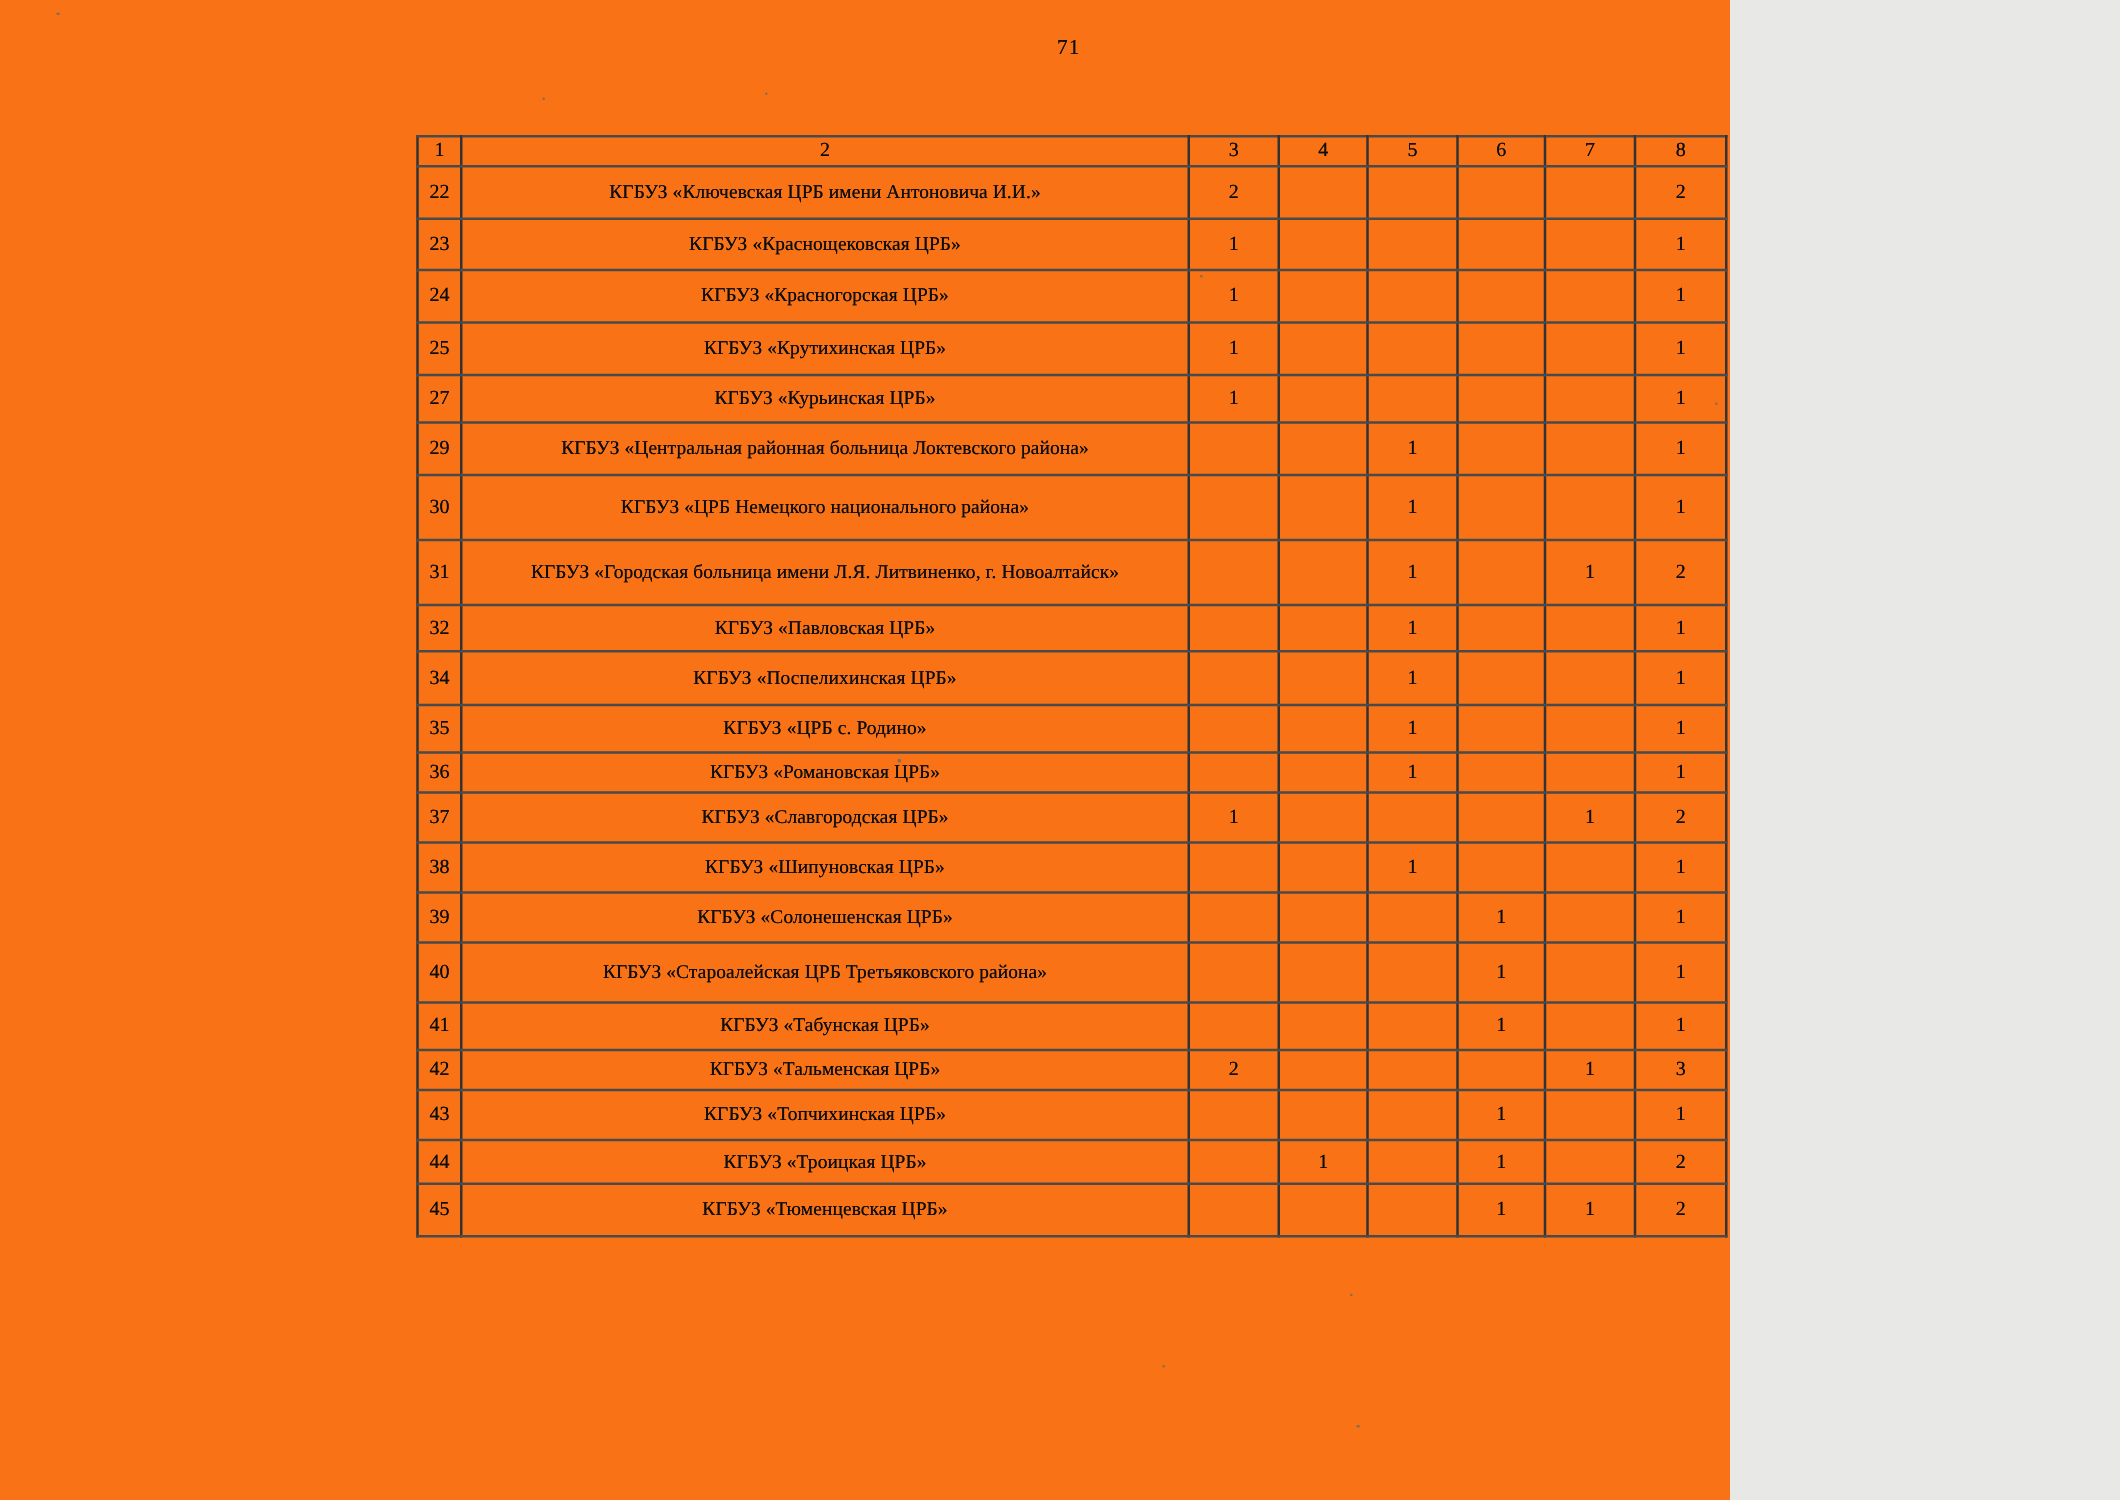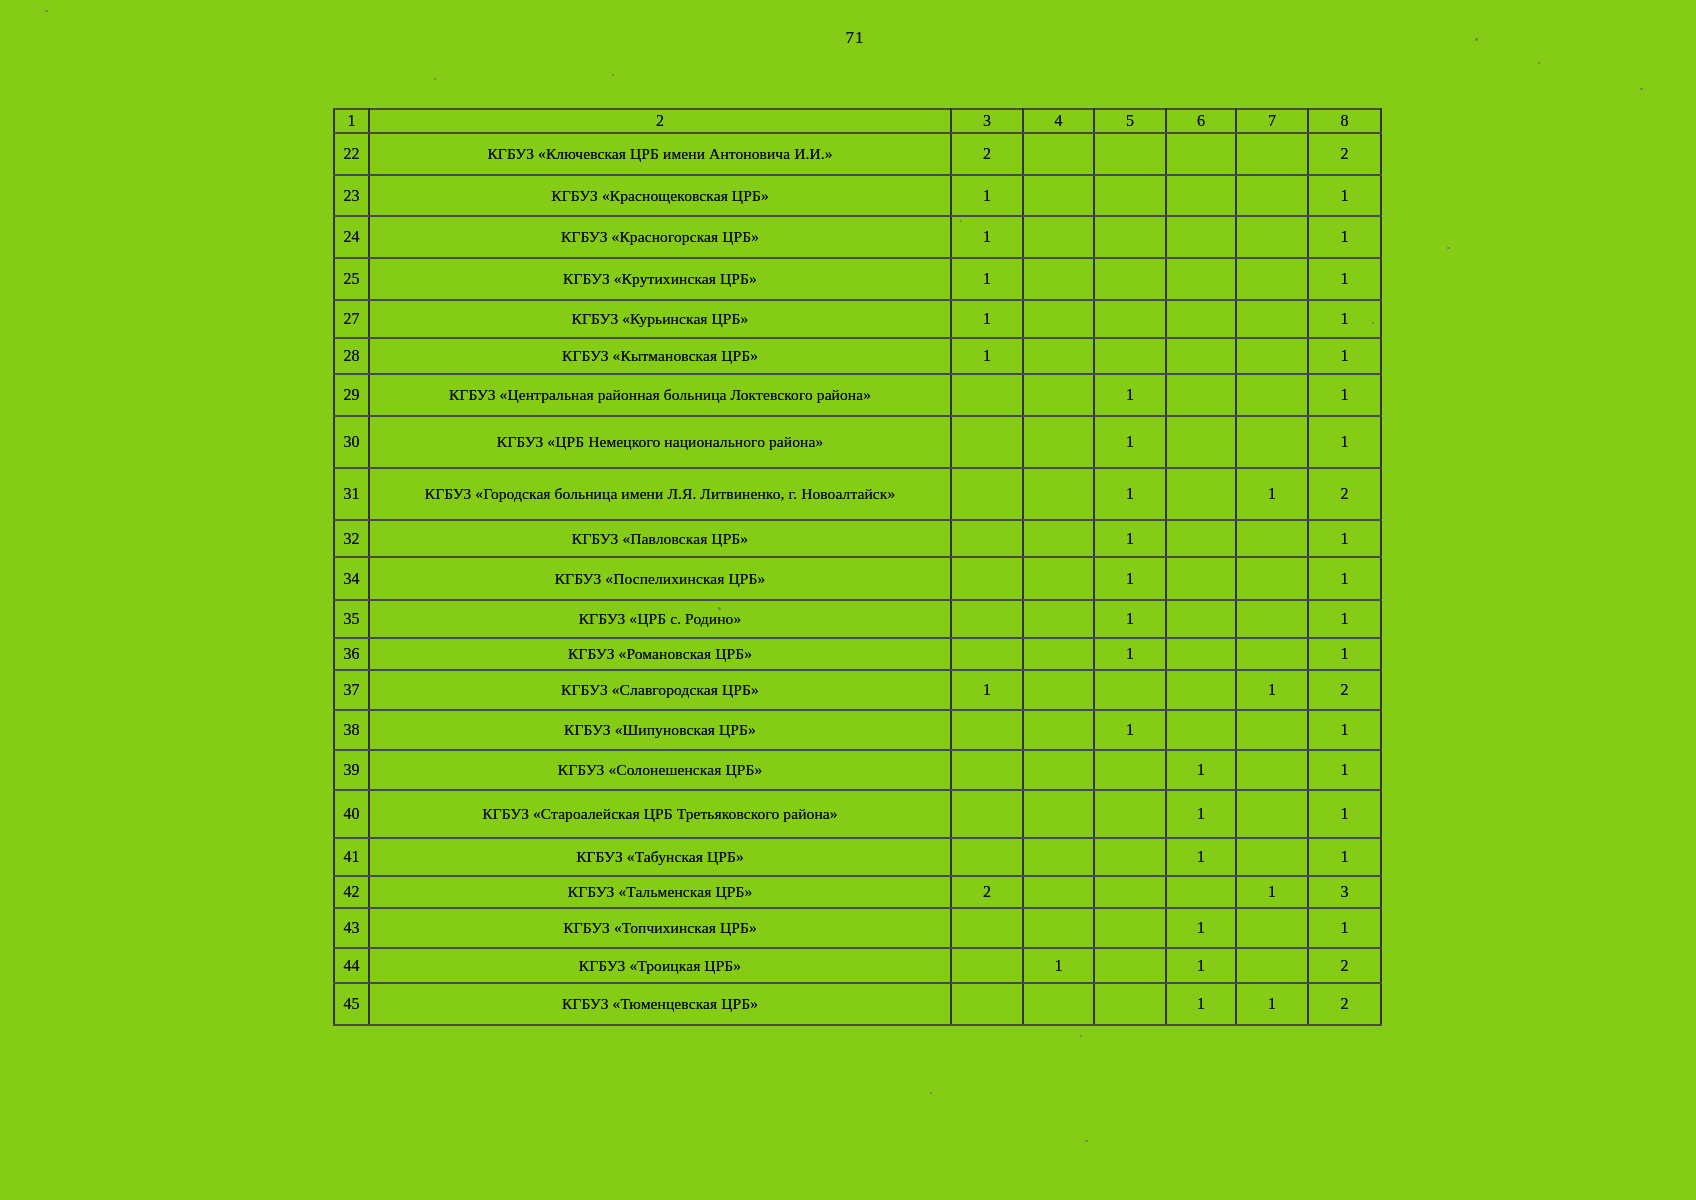--- a/index.html
+++ b/index.html
@@ -1,19 +1,19 @@
 <!DOCTYPE html>
 <html><head>
 <meta charset="utf-8">
 <style>
   html,body { margin:0; padding:0; background:#e8e8e6; }
   .screen {
     position:relative;
-    width:1696px; height:1200px;
-    background:#84cc16;
+    width:1384px; height:1200px;
+    background:#f97316;
     overflow:hidden;
     font-family:"Liberation Serif","DejaVu Serif",serif;
     color:#101010;
   }
   .page-number {
     position:absolute;
     top:28px; left:0; width:1710px;
     text-align:center;
     font-size:17px;
     letter-spacing:1px;
@@ -128,30 +128,20 @@
         <tr style="height: 38px;">
           <td>27</td>
           <td class="name-cell">КГБУЗ «Курьинская ЦРБ»</td>
           <td>1</td>
           <td></td>
           <td></td>
           <td></td>
           <td></td>
           <td>1</td>
         </tr>
-        <tr style="height: 36px;">
-          <td>28</td>
-          <td class="name-cell">КГБУЗ «Кытмановская ЦРБ»</td>
-          <td>1</td>
-          <td></td>
-          <td></td>
-          <td></td>
-          <td></td>
-          <td>1</td>
-        </tr>
         <tr style="height: 42px;">
           <td>29</td>
           <td class="name-cell">КГБУЗ «Центральная районная больница Локтевского района»</td>
           <td></td>
           <td></td>
           <td>1</td>
           <td></td>
           <td></td>
           <td>1</td>
         </tr>

